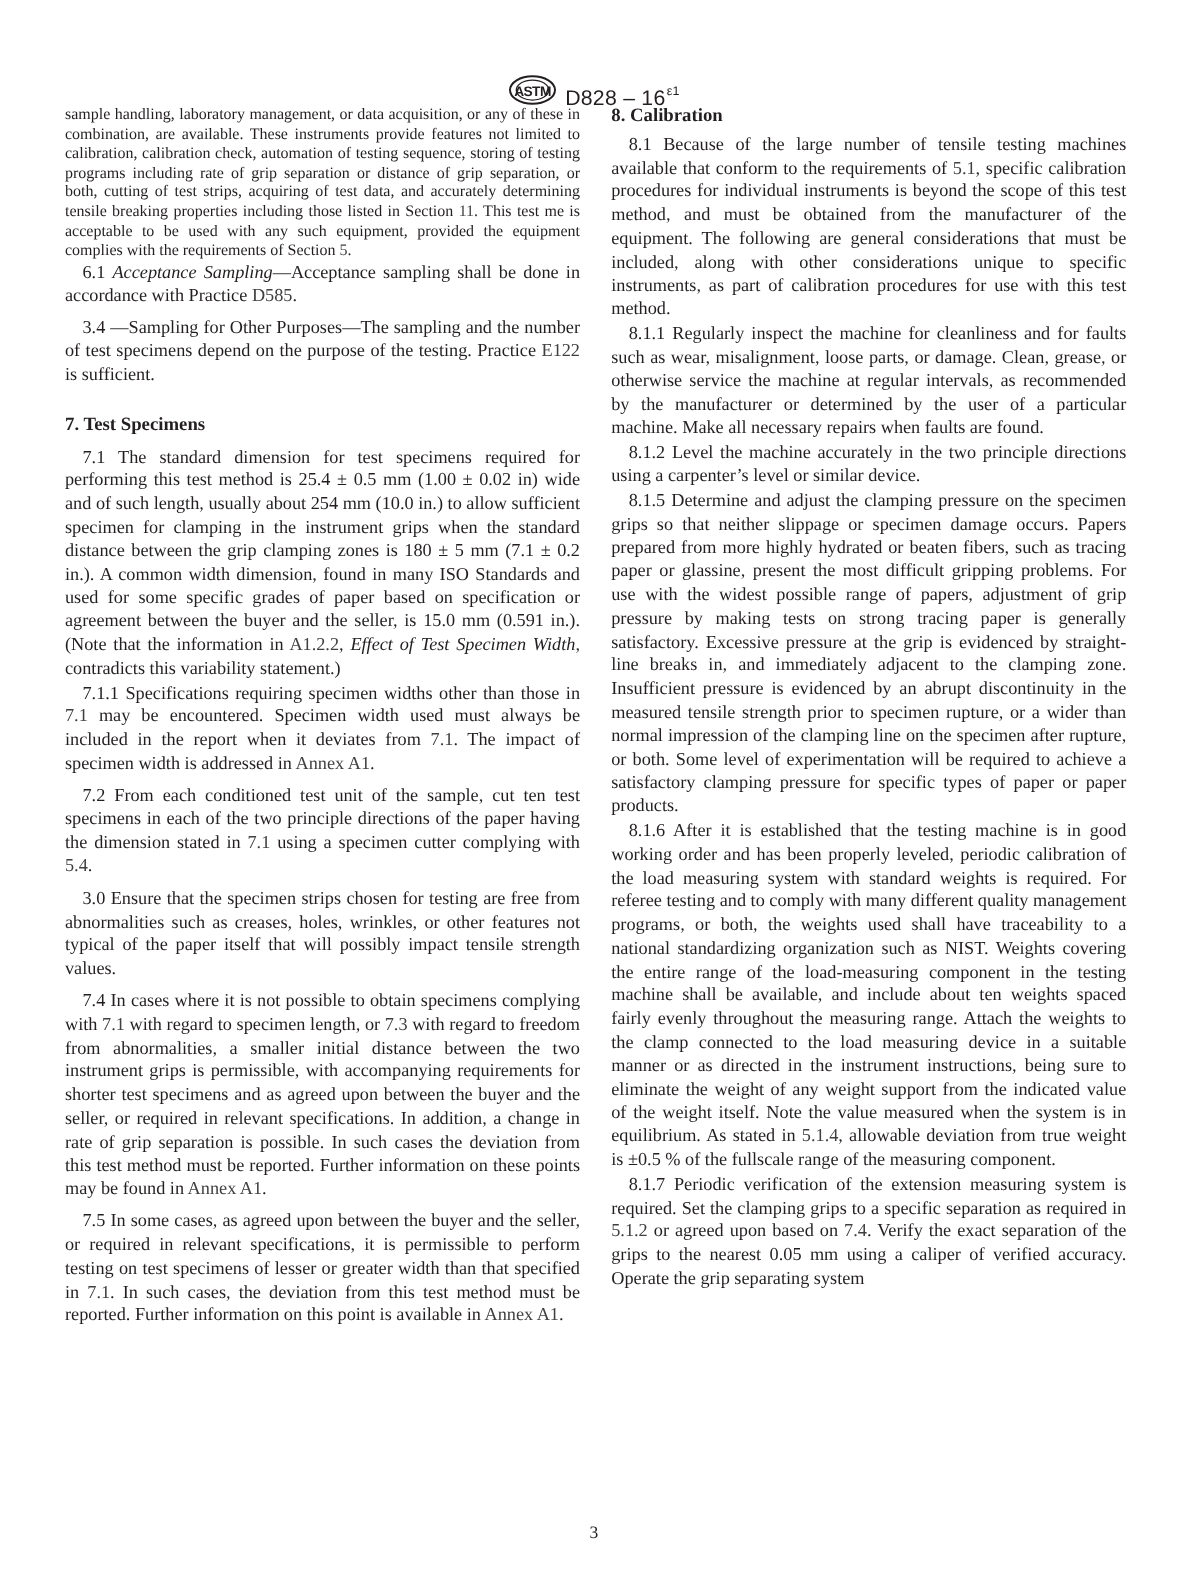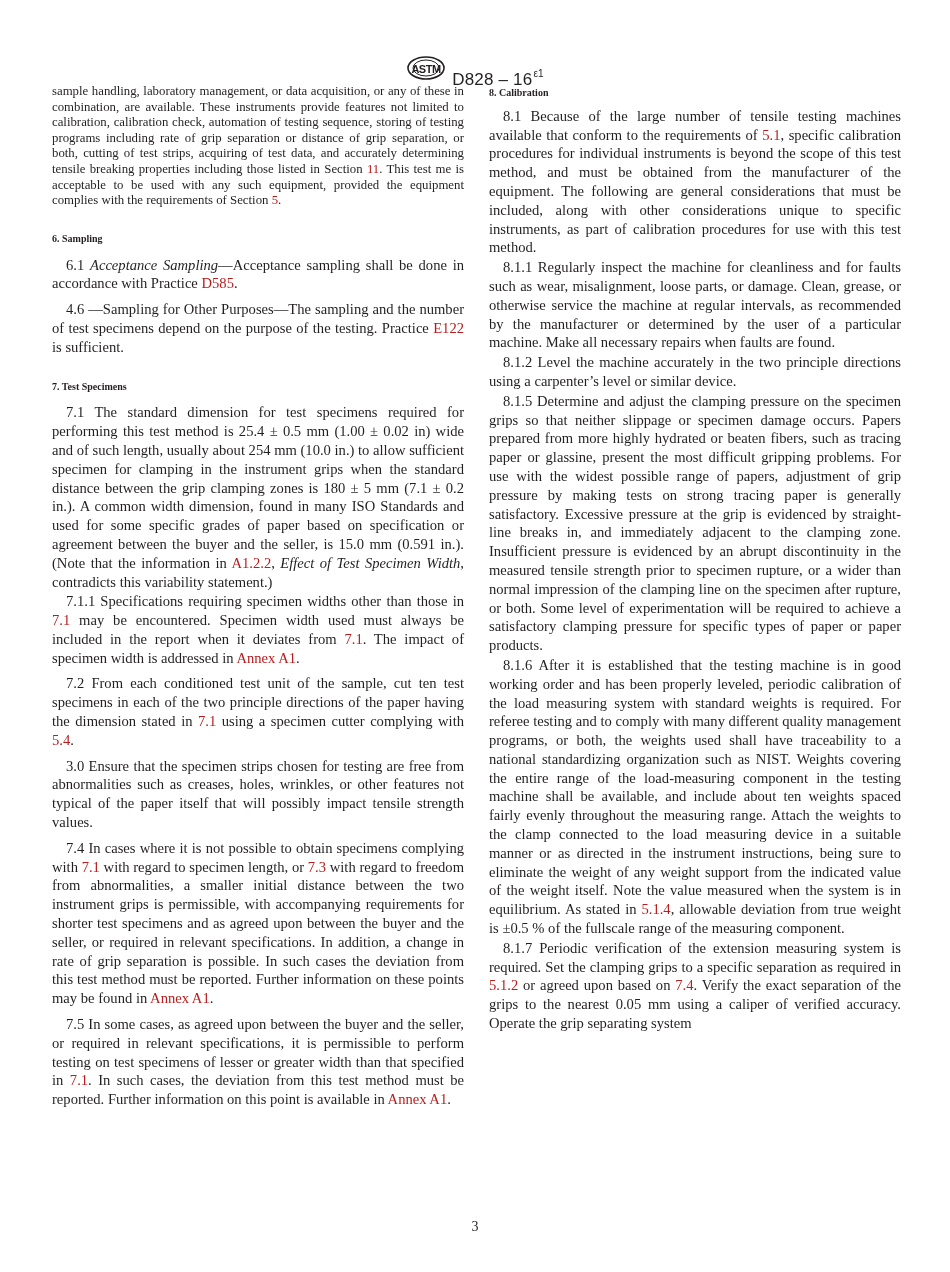--- a/index.html
+++ b/index.html
@@ -1,56 +1,55 @@
 <!DOCTYPE html>
 <html><head>
 <meta charset="utf-8">
 <style>
   html, body { margin:0; padding:0; background:#ffffff; }
   body { width:950px; height:1272px; position:relative; overflow:hidden;
          font-family:"Liberation Serif", "DejaVu Serif", serif; color:#231f20; }
   .header { position:absolute; top:55px; left:0; width:950px; text-align:center; height:30px; }
-  .header-inner { display:inline-flex; gap:6px; }
+  .header-inner { display:inline-flex; align-items:center; gap:6px; }
   .logo { width:40px; height:26px; }
   .designation { font-family:"Liberation Sans", "DejaVu Sans", sans-serif; font-weight:normal; font-size:17px; letter-spacing:0.2px;margin-top:13px; }
   .designation sup { font-size:10px; vertical-align:8px; margin-left:1px; }
   .col { position:absolute; top:84px; width:412px; font-size:14.6px; line-height:18.8px; text-align:justify; }
   .col-left { left:52px; }
   .col-right { left:489px; }
   .col p { margin:0; text-indent:14px; hyphens:manual; }
   .col p.first { text-indent:0; }
   .col p.sp { margin-top:7px; }
-  .col h2 { font-size:10px; font-weight:bold; margin:21px 0 7px 0; text-indent:0; }
+  .col h2 { font-size:15px; font-weight:bold; margin:21px 0 7px 0; text-indent:0; }
   .col h2.top { margin-top:0; margin-bottom:4px; }
   .col p.tight { margin-top:1px; }
   .small { font-size:12.8px; line-height:15.6px; }
-  a, .link { color:#b91c1c; text-decoration:none; }
+  a, .link { color:#404040; text-decoration:none; }
   em { }
   .page-number { position:absolute; top:1219px; left:0; width:950px; text-align:center; font-size:14px; }
 </style>
 </head>
 <body>
 
 <div class="header">
   <div class="header-inner">
     <svg class="logo" viewBox="0 0 40 26">
       <ellipse cx="20" cy="13" rx="18" ry="11" fill="none" stroke="#231f20" stroke-width="1.6"></ellipse>
       <ellipse cx="20" cy="13" rx="13" ry="8" fill="none" stroke="#231f20" stroke-width="1"></ellipse>
       <text x="20" y="17.5" font-family="Liberation Sans, sans-serif" font-size="11" font-weight="bold" text-anchor="middle" fill="#231f20" letter-spacing="-0.5">ASTM</text>
     </svg>
     <span class="designation"><span>D828 – 16</span><sup>ε1</sup></span>
   </div>
 </div>
 
 <div class="col col-left">
   <p class="first small"><span>sample handling, laboratory management, or data acquisition, or any of these in combination, are available. These instruments provide features not limited to calibration, calibration check, automation of testing sequence, storing of testing programs including rate of grip separation or distance of grip separation, or both, cutting of test strips, acquiring of test data, and accurately determining tensile breaking properties including those listed in Section </span><a class="link">11</a><span>. This test me is acceptable to be used with any such equipment, provided the equipment complies with the requirements of Section </span><a class="link">5</a><span>.</span></p>
 
-  <h2>6. Sampling</h2>
   <p><span>6.1 </span><em>Acceptance Sampling</em><span>—Acceptance sampling shall be done in accordance with Practice </span><a class="link">D585</a><span>.</span></p>
-  <p class="sp"><span>4.6 —Sampling for Other Purposes—The sampling and the number of test specimens depend on the purpose of the testing. Practice </span><a class="link">E122</a><span> is sufficient.</span></p>
+  <p class="sp"><span>3.4 —Sampling for Other Purposes—The sampling and the number of test specimens depend on the purpose of the testing. Practice </span><a class="link">E122</a><span> is sufficient.</span></p>
 
   <h2>7. Test Specimens</h2>
   <p><span>7.1 The standard dimension for test specimens required for performing this test method is 25.4 ± 0.5 mm (1.00 ± 0.02 in) wide and of such length, usually about 254 mm (10.0 in.) to allow sufficient specimen for clamping in the instrument grips when the standard distance between the grip clamping zones is 180 ± 5 mm (7.1 ± 0.2 in.). A common width dimension, found in many ISO Standards and used for some specific grades of paper based on specification or agreement between the buyer and the seller, is 15.0 mm (0.591 in.). (Note that the information in </span><a class="link">A1.2.2</a><span>, </span><em>Effect of Test Specimen Width</em><span>, contra­dicts this variability statement.)</span></p>
   <p class="tight"><span>7.1.1 Specifications requiring specimen widths other than those in </span><a class="link">7.1</a><span> may be encountered. Specimen width used must always be included in the report when it deviates from </span><a class="link">7.1</a><span>. The impact of specimen width is addressed in </span><a class="link">Annex A1</a><span>.</span></p>
   <p class="sp"><span>7.2 From each conditioned test unit of the sample, cut ten test specimens in each of the two principle directions of the paper having the dimension stated in </span><a class="link">7.1</a><span> using a specimen cutter complying with </span><a class="link">5.4</a><span>.</span></p>
   <p class="sp"><span>3.0 Ensure that the specimen strips chosen for testing are free from abnormalities such as creases, holes, wrinkles, or other features not typical of the paper itself that will possibly impact tensile strength values.</span></p>
   <p class="sp"><span>7.4 In cases where it is not possible to obtain specimens complying with </span><a class="link">7.1</a><span> with regard to specimen length, or </span><a class="link">7.3</a><span> with regard to freedom from abnormalities, a smaller initial distance between the two instrument grips is permissible, with accom­panying requirements for shorter test specimens and as agreed upon between the buyer and the seller, or required in relevant specifications. In addition, a change in rate of grip separation is possible. In such cases the deviation from this test method must be reported. Further information on these points may be found in </span><a class="link">Annex A1</a><span>.</span></p>
   <p class="sp"><span>7.5 In some cases, as agreed upon between the buyer and the seller, or required in relevant specifications, it is permissible to perform testing on test specimens of lesser or greater width than that specified in </span><a class="link">7.1</a><span>. In such cases, the deviation from this test method must be reported. Further information on this point is available in </span><a class="link">Annex A1</a><span>.</span></p>
 </div>
 

